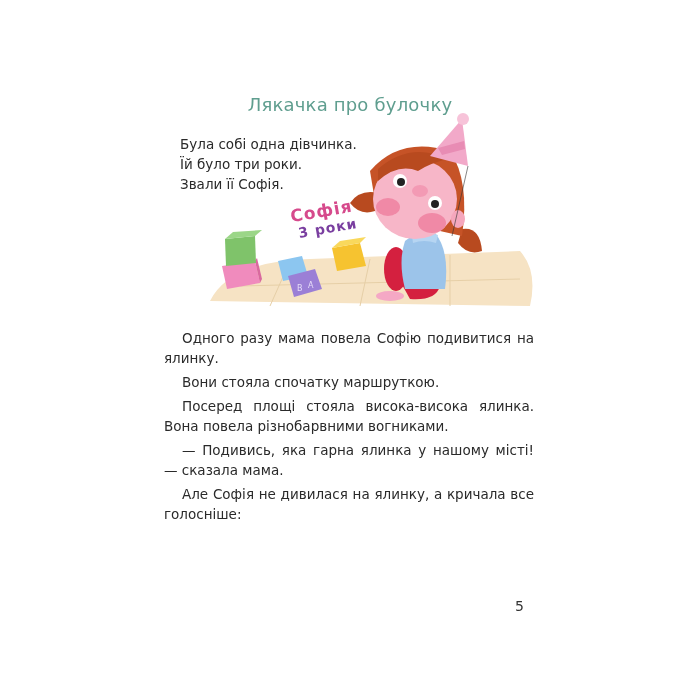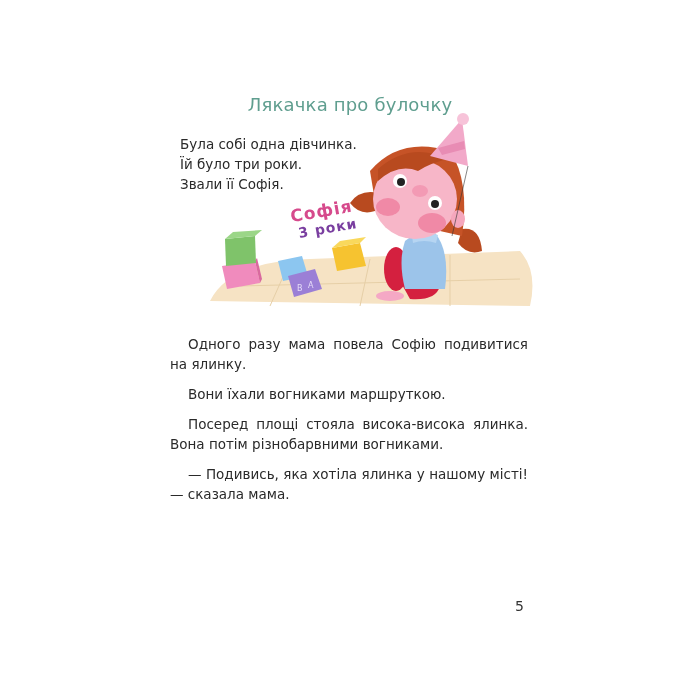--- a/index.html
+++ b/index.html
@@ -77,21 +77,21 @@
 
     .story {
       position: absolute;
       left: 160px;
       top: 318px;
       width: 378px;
       font-size: 13.5px;
       line-height: 20px;
     }
     .story p {
-      margin: 10px;
+      margin: 4px;
       text-indent: 18px;
       text-align: justify;
     }
     .page-number {
       position: absolute;
       left: 515px;
       top: 592px;
       font-size: 14px;
       color: #333;
     }
@@ -174,20 +174,21 @@
   <div class="label-age">3 роки</div>
 
   <div class="intro">
     <p>Була собі одна дівчинка.</p>
     <p>Їй було три роки.</p>
     <p>Звали її Софія.</p>
   </div>
 
   <div class="story">
     <p>Одного разу мама повела Софію подивитися на ялинку.</p>
-    <p>Вони їхали вогниками маршруткою.</p>
-    <p>Посеред площі стояла висока-висока ялинка. Вона потім різнобарвними вогниками.</p>
-    <p>— Подивись, яка хотіла ялинка у нашому місті! — сказала мама.</p>
+    <p>Вони стояла спочатку маршруткою.</p>
+    <p>Посеред площі стояла висока-висока ялинка. Вона повела різнобарвними вогниками.</p>
+    <p>— Подивись, яка гарна ялинка у нашому місті! — сказала мама.</p>
+    <p>Але Софія не дивилася на ялинку, а кричала все голосніше:</p>
   </div>
 
   <div class="page-number">5</div>
 
 </div>
 
 </body></html>

